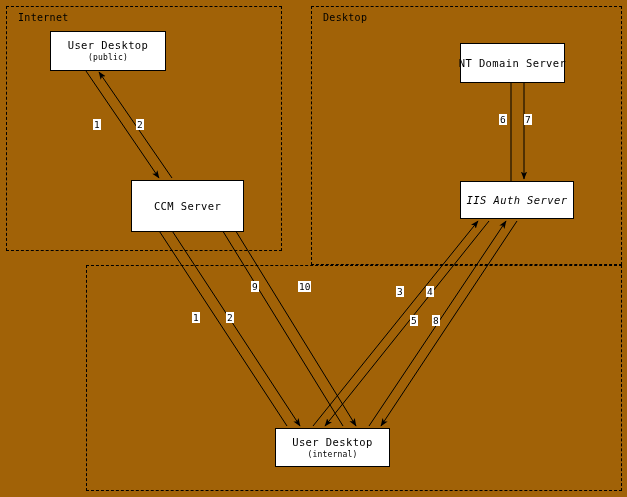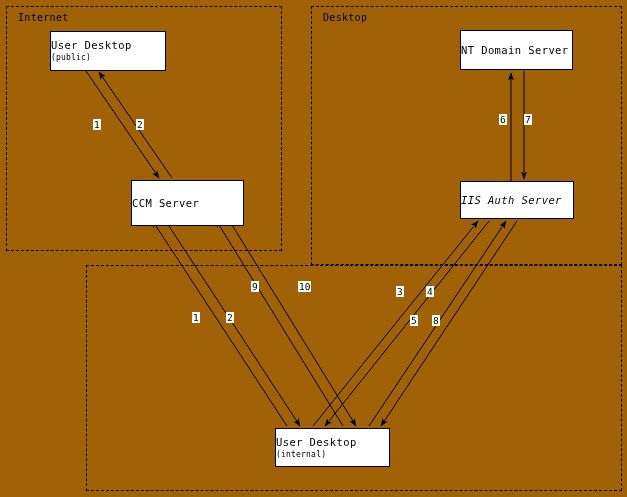--- a/index.html
+++ b/index.html
@@ -38,21 +38,21 @@
     letter-spacing: 0.3px;
     white-space: nowrap;
   }
   .node {
     position: absolute;
     border: 1px solid #000000;
     background: #ffffff;
     box-sizing: border-box;
     display: flex;
     flex-direction: column;
-    align-items: flex-start;
+    align-items: center;
     justify-content: center;
     z-index: 5;
   }
   .node-title {
     font-family: "DejaVu Sans Mono", monospace;
     font-size: 10.5px;
     color: #000000;
     letter-spacing: 0.4px;
     white-space: nowrap;
     line-height: 13px;
@@ -116,26 +116,26 @@
       <line x1="511" y1="181" x2="511" y2="73" marker-end="url(#ah)"></line>
       <line x1="524" y1="71" x2="524" y2="179" marker-end="url(#ah)"></line>
     </g>
   </svg>
 
   <div class="node" id="node-0" style="left: 50px; top: 31px; width: 116px; height: 40px;">
     <div class="node-title">User Desktop</div>
     <div class="node-sub">(public)</div>
   </div>
 
-  <div class="node" id="node-1" style="left: 131px; top: 180px; width: 113px; height: 46px;">
+  <div class="node" id="node-1" style="left: 131px; top: 180px; width: 113px; height: 52px;">
     <div class="node-title">CCM Server</div>
 
   </div>
 
-  <div class="node" id="node-2" style="left: 460px; top: 30px; width: 113px; height: 40px;">
+  <div class="node" id="node-2" style="left: 460px; top: 43px; width: 105px; height: 40px;">
     <div class="node-title">NT Domain Server</div>
 
   </div>
 
   <div class="node" id="node-3" style="left: 460px; top: 181px; width: 114px; height: 38px; font-style: italic;">
     <div class="node-title">IIS Auth Server</div>
 
   </div>
 
   <div class="node" id="node-4" style="left: 275px; top: 428px; width: 115px; height: 39px;">

